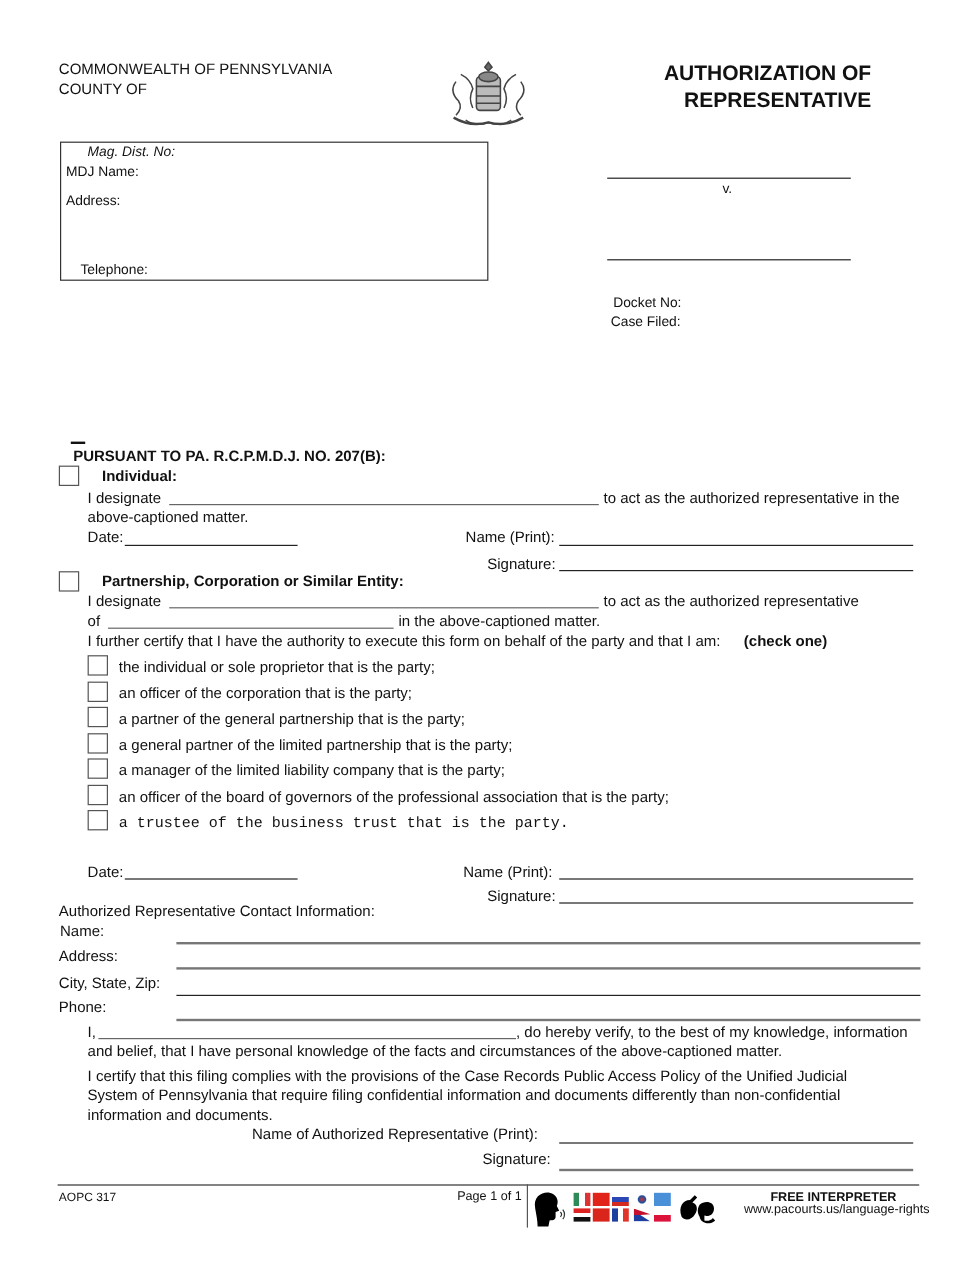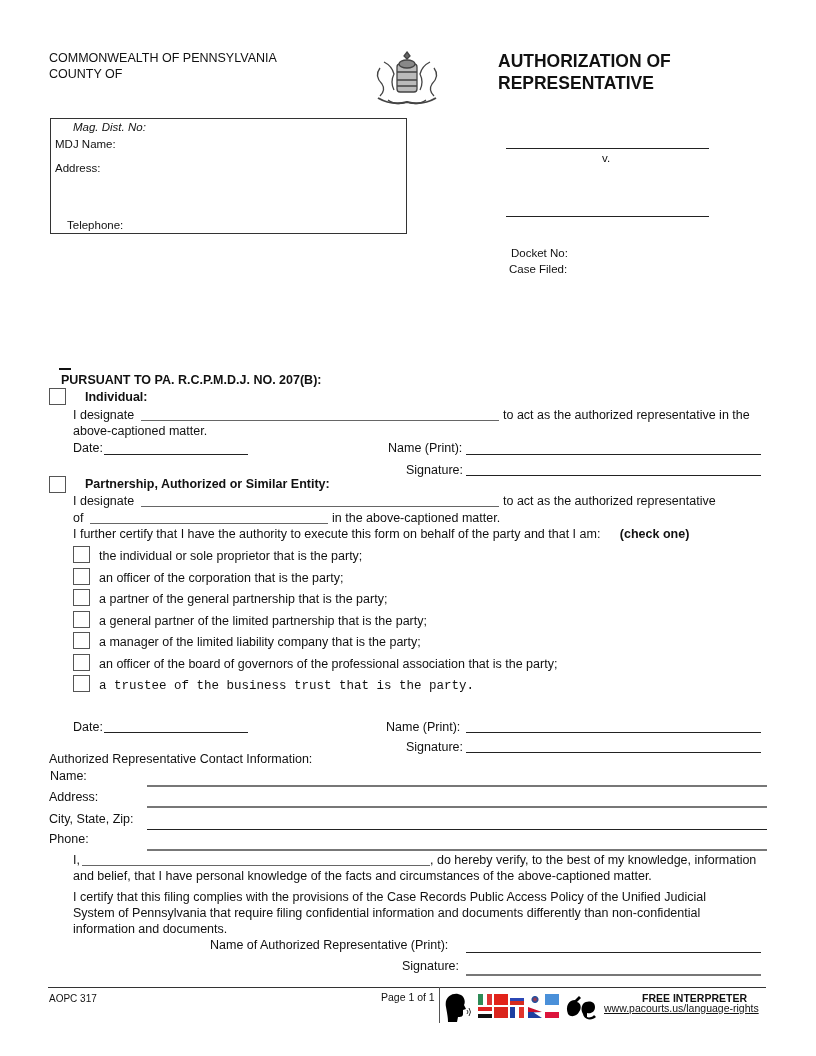--- a/index.html
+++ b/index.html
@@ -1,30 +1,30 @@
 <!DOCTYPE html>
 <html><head>
   <meta charset="utf-8">
   <style>
     html, body { margin: 0; padding: 0; background: #ffffff; }
     body { width: 816px; height: 1056px; position: relative; overflow: hidden;
            font-family: "Liberation Sans", "DejaVu Sans", sans-serif; color: #111; font-size: 12.5px; }
     .abs { position: absolute; white-space: nowrap; }
     .hdr { font-size: 12.5px; line-height: 16px; }
-    .title { font-size: 17.5px; font-weight: bold; text-align: left; line-height: 23px; }
+    .title { font-size: 17.5px; font-weight: bold; text-align: right; line-height: 23px; }
     .mdj-box { position: absolute; left: 50px; top: 118px; width: 357px; height: 116px; border: 1px solid #333; box-sizing: border-box; }
     .small { font-size: 11.5px; }
     .hline { position: absolute; height: 0; border-top: 1px solid #222; }
     .hline.gray { border-top: 2px solid #777; }
     .cb { position: absolute; width: 17px; height: 17px; border: 1px solid #555; box-sizing: border-box; background: #fff; }
     .bold { font-weight: bold; padding-left: 12px; }
     .footer-rule { position: absolute; left: 48px; top: 987px; width: 718px; border-top: 1px solid #333; }
     .vsep { position: absolute; left: 439px; top: 987px; height: 36px; border-left: 1px solid #555; }
     .flag { position: absolute; width: 14px; height: 11px; }
-    .link { text-decoration: underline; font-size: 10.5px; }
+    .link { font-size: 10.5px; margin-left: 16px; }
   </style>
 </head>
 <body>
 
 <div class="abs hdr" style="left:49px; top:50px;">COMMONWEALTH OF PENNSYLVANIA</div>
 <div class="abs hdr" style="left:49px; top:66px;">COUNTY OF</div>
 
 <div class="abs" style="left:370px; top:48px; width:74px; height:62px;">
   <svg width="74" height="62" viewBox="0 0 74 62">
     <g fill="none" stroke="#444" stroke-width="1.3">
@@ -65,21 +65,21 @@
 <div class="abs" style="left:503px; top:408px;">to act as the authorized representative in the</div>
 <div class="abs" style="left:73px; top:424px;">above-captioned matter.</div>
 <div class="abs" style="left:73px; top:441px;">Date:</div>
 <div class="hline" style="left:104px; top:454px; width:144px;"></div>
 <div class="abs" style="left:388px; top:441px;">Name (Print):</div>
 <div class="hline" style="left:466px; top:454px; width:295px;"></div>
 <div class="abs" style="left:406px; top:463px;">Signature:</div>
 <div class="hline" style="left:466px; top:475px; width:295px;"></div>
 
 <div class="cb" style="left:49px; top:476px;"></div>
-<div class="abs bold" style="left:73px; top:477px;">Partnership, Authorized or Similar Entity:</div>
+<div class="abs bold" style="left:73px; top:477px;">Partnership, Corporation or Similar Entity:</div>
 <div class="abs" style="left:73px; top:494px;">I designate</div>
 <div class="hline" style="left:141px; top:506px; width:358px; border-top-color:#666;"></div>
 <div class="abs" style="left:503px; top:494px;">to act as the authorized representative</div>
 <div class="abs" style="left:73px; top:511px;">of</div>
 <div class="hline" style="left:90px; top:523px; width:238px; border-top-color:#666;"></div>
 <div class="abs" style="left:332px; top:511px;">in the above-captioned matter.</div>
 <div class="abs" style="left:73px; top:527px;">
   <span>I further certify that I have the authority to execute this form on behalf of the party and that I am:</span>
   <span class="bold" style="margin-left:4px;">(check one)</span>
 </div>

